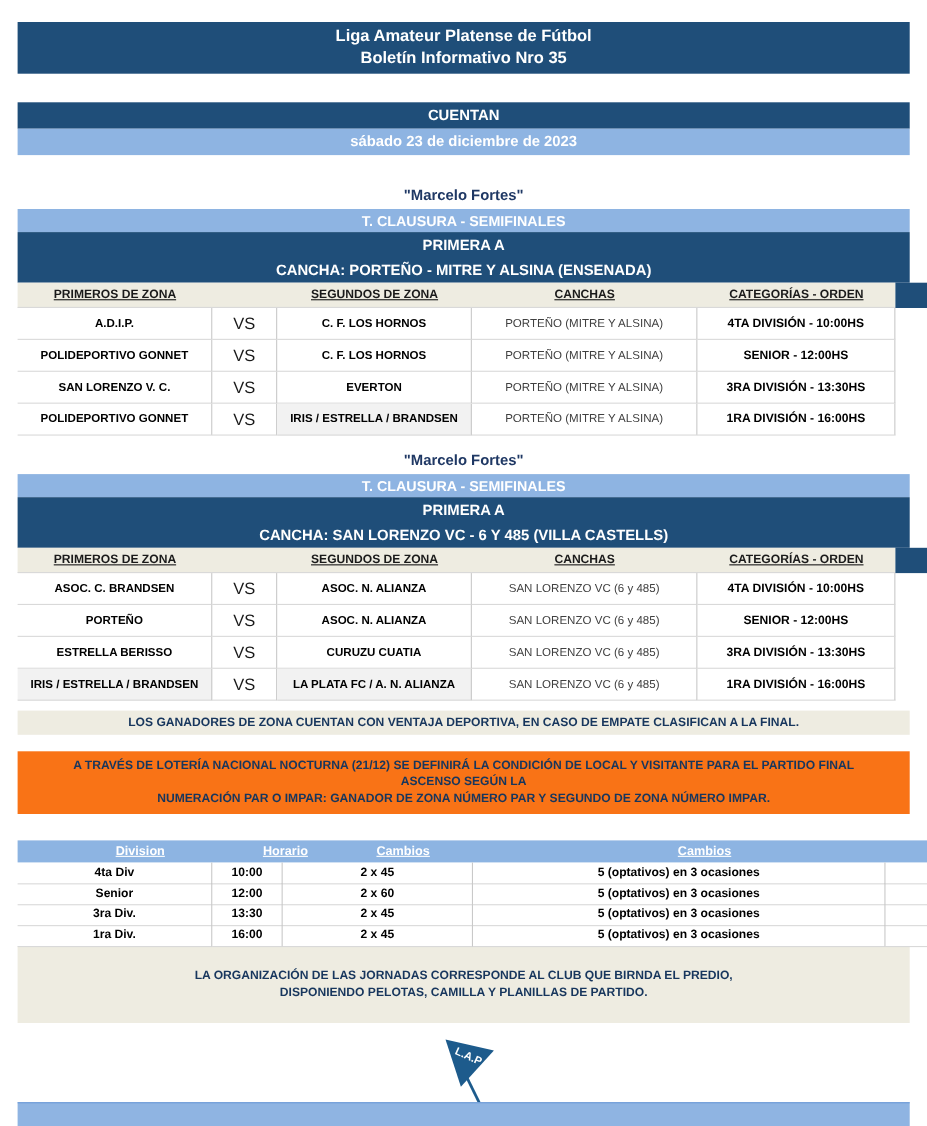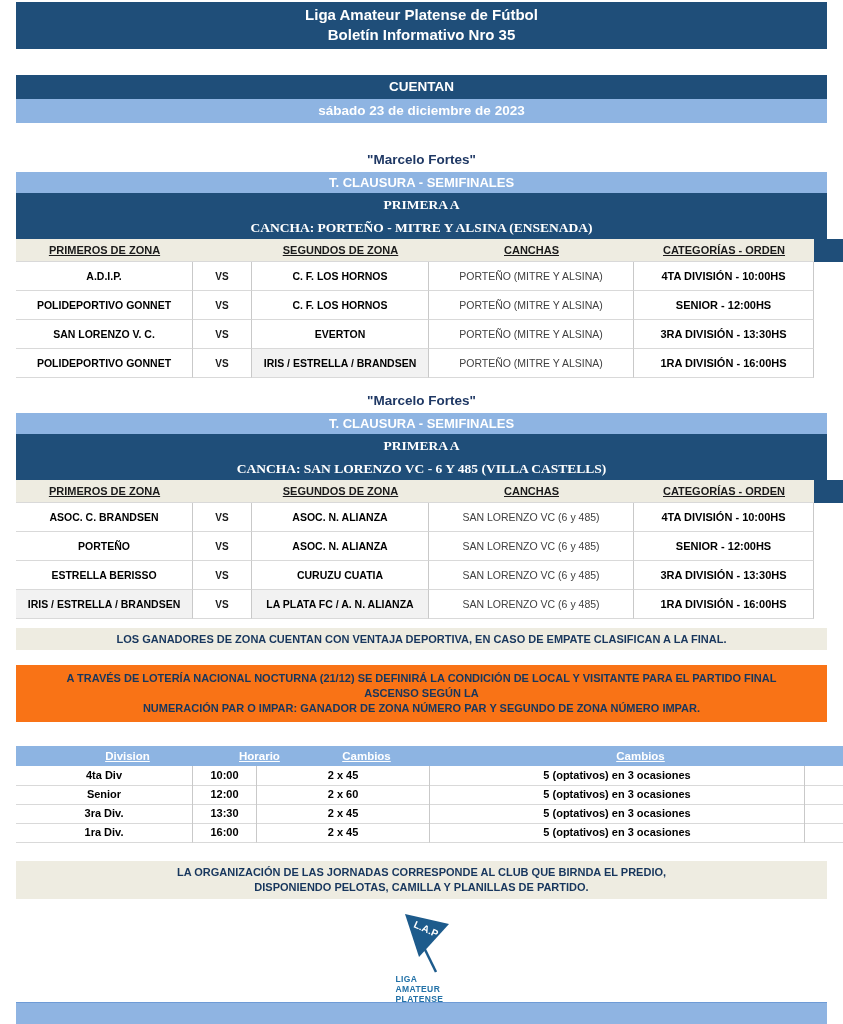--- a/index.html
+++ b/index.html
@@ -3,52 +3,52 @@
 <meta charset="utf-8">
 <style>
   html,body { margin:0; padding:0; background:#ffffff; }
   .page { width:843px; height:1024px; position:relative; overflow:hidden;
           font-family:"Liberation Sans", sans-serif; background:#ffffff; }
 
   .band { margin-left:16px; width:811px; box-sizing:border-box; text-align:center; }
   .navy  { background:#1F4E79; color:#ffffff; font-weight:bold; }
   .lblue { background:#8EB4E2; color:#ffffff; font-weight:bold; }
 
-  .header-band { margin-top:2px; padding:3px 0 4px 0; font-size:15px; line-height:20px; }
+  .header-band { margin-top:20px; padding:3px 0 4px 0; font-size:15px; line-height:20px; }
   .mayores     { margin-top:26px; height:24px; line-height:24px; font-size:13.5px; }
   .date-band   { height:24px; line-height:24px; font-size:13.5px; }
 
   .section-title { margin-top:28px; height:18px; line-height:18px; text-align:center;
                    color:#1F3864; font-weight:bold; font-size:13.5px; }
   .sec2 .section-title { margin-top:14px; }
   .stage-band { margin-top:3px; height:21px; line-height:21px; font-size:13px; }
-  .navy-block { font-size:13.5px;font-family:Liberation Serif, serif; }
+  .navy-block { font-size:13.5px; }
   .navy-block > div { height:23px; line-height:23px; }
 
   .match-table { margin-left:16px; width:827px; position:relative; font-size:11px; }
   .m-head { position:relative; display:grid; grid-template-columns:177px 59px 177px 205px 180px;
             width:798px; background:#EEECE1; height:22px; line-height:22px;
             font-weight:bold; color:#1a1a1a; border-bottom:1px solid #D9D9D9; }
   .m-head .cell { text-align:center; }
   .m-head .cell span { text-decoration:underline; }
   .navy-sliver { position:absolute; left:798px; top:0; width:29px; height:23px; background:#1F4E79; }
   .m-row { display:grid; grid-template-columns:177px 59px 177px 205px 180px;
            width:798px; height:29px; line-height:29px; background:#ffffff; }
   .m-row .td { text-align:center; border-right:1px solid #C9C9C9; border-bottom:1px solid #D9D9D9;
                overflow:hidden; white-space:nowrap; }
   .td.home, .td.away { font-weight:bold; color:#000000; font-size:10.5px; }
   .td.cat  { font-weight:bold; color:#000000; }
-  .td.vs   { font-weight:bold; color:#1a1a1a; font-size:10px; }
+  .td.vs   { font-weight:normal; color:#1a1a1a; font-size:15px; }
   .td.field{ color:#404040; font-size:10.5px; font-weight:normal; }
   .td.shaded { background:#F2F2F2; }
 
   .note { box-sizing:border-box; font-weight:bold; color:#17365D; text-align:center; }
   .note1 { margin-top:9px;  padding:5px 5px;  font-size:11px; background:#EEECE1; line-height:12px; }
   .note2 { margin-top:15px; padding:6px 38px;  font-size:11px; background:#f97316; line-height:15px; }
-  .note3 { margin-top:19px; padding:4px 60px;  font-size:11px; background:#EEECE1; line-height:15px; }
+  .note3 { padding:20px 60px;  font-size:11px; background:#EEECE1; line-height:15px; }
 
   .schedule { margin-left:16px; width:827px; margin-top:24px; font-size:11px; }
   .s-head { display:grid; grid-template-columns:177px 64px 173px 375px 38px;
             background:#8DB4E2; height:20px; line-height:20px; color:#ffffff; font-weight:bold; font-size:11.5px; }
   .s-head .cell { text-align:center;margin-left:46px; }
   .s-head .cell span { text-decoration:underline; }
   .s-row { display:grid; grid-template-columns:177px 64px 173px 375px 38px;
            height:19px; line-height:19px; font-weight:bold; color:#000000; }
   .s-row .td { text-align:center; border-right:1px solid #C9C9C9; border-bottom:1px solid #D9D9D9; }
   .s-row .td.tail { border-right:none; }

